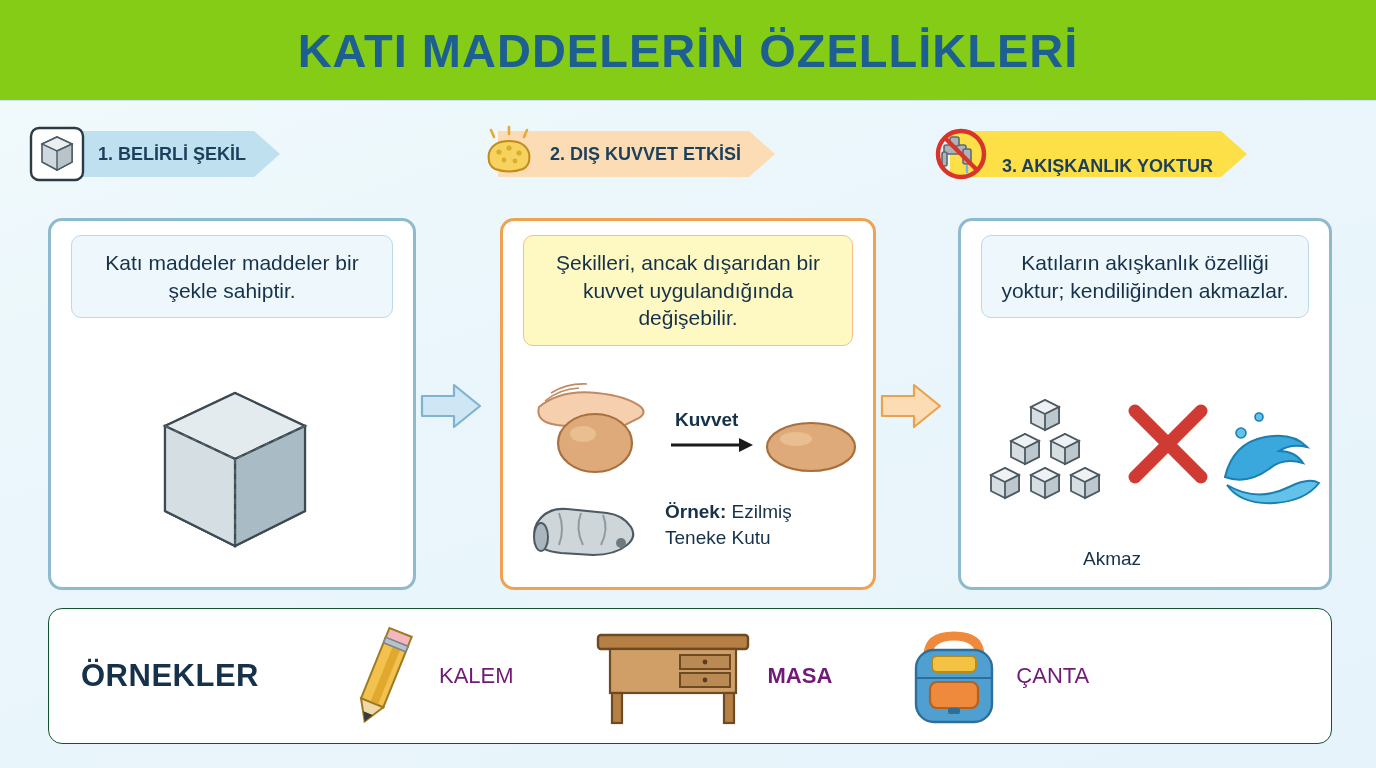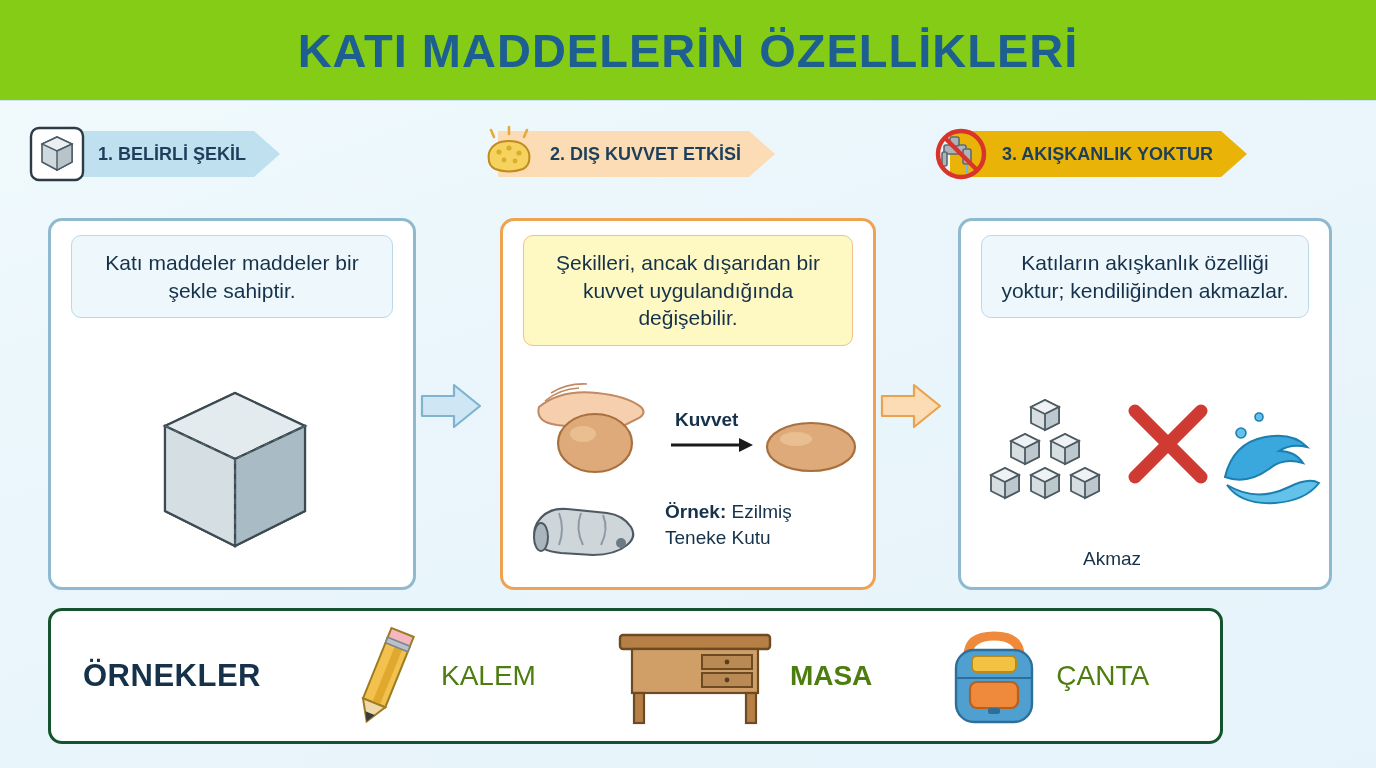--- a/index.html
+++ b/index.html
@@ -68,22 +68,23 @@
 
   .banner.blue {
     background: #bfe0ef;
     clip-path: polygon(0 0, calc(100% - 26px) 0, 100% 50%, calc(100% - 26px) 100%, 0 100%);
   }
   .banner.peach {
     background: #fbdcb4;
     clip-path: polygon(0 0, calc(100% - 26px) 0, 100% 50%, calc(100% - 26px) 100%, 0 100%);
   }
   .banner.blue2 {
-    background: #eab308;
+    background: #fde047;
     clip-path: polygon(0 0, calc(100% - 26px) 0, 100% 50%, calc(100% - 26px) 100%, 0 100%);
+    align-items: flex-end;
   }
   .badge {
     position: absolute;
     left: 0;
     top: 0;
     width: 58px;
     height: 58px;
     z-index: 4;
   }
 
@@ -123,45 +124,45 @@
     height: 48px;
   }
   .flowarrow.a1 { left: 420px; }
   .flowarrow.a2 { left: 880px; }
 
   
   .examples {
     position: absolute;
     left: 48px;
     top: 608px;
-    width: 1175px;
+    width: 1284px;
     height: 136px;
     background: #ffffff;
-    border: 3px solid #14532d;
+    border: 1px solid #14532d;
     border-radius: 14px;
     box-sizing: border-box;
     display: flex;
     align-items: center;
   }
   .examples-title {
     margin-left: 32px;
     font-size: 31px;
     font-weight: bold;
     color: #16324a;
     letter-spacing: 0.5px;
     white-space: nowrap;
   }
   .example-item {
     display: flex;
     align-items: center;
     gap: 10px;
   }
   .example-label {
-    font-size: 28px;
-    color: #4d7c0f;
+    font-size: 22px;
+    color: #701a75;
     white-space: nowrap;
   }
 
   .caption {
     position: absolute;
     font-size: 19px;
     color: #16324a;
   }
   .small-bold { font-weight: bold; }
   svg { display: block; }

